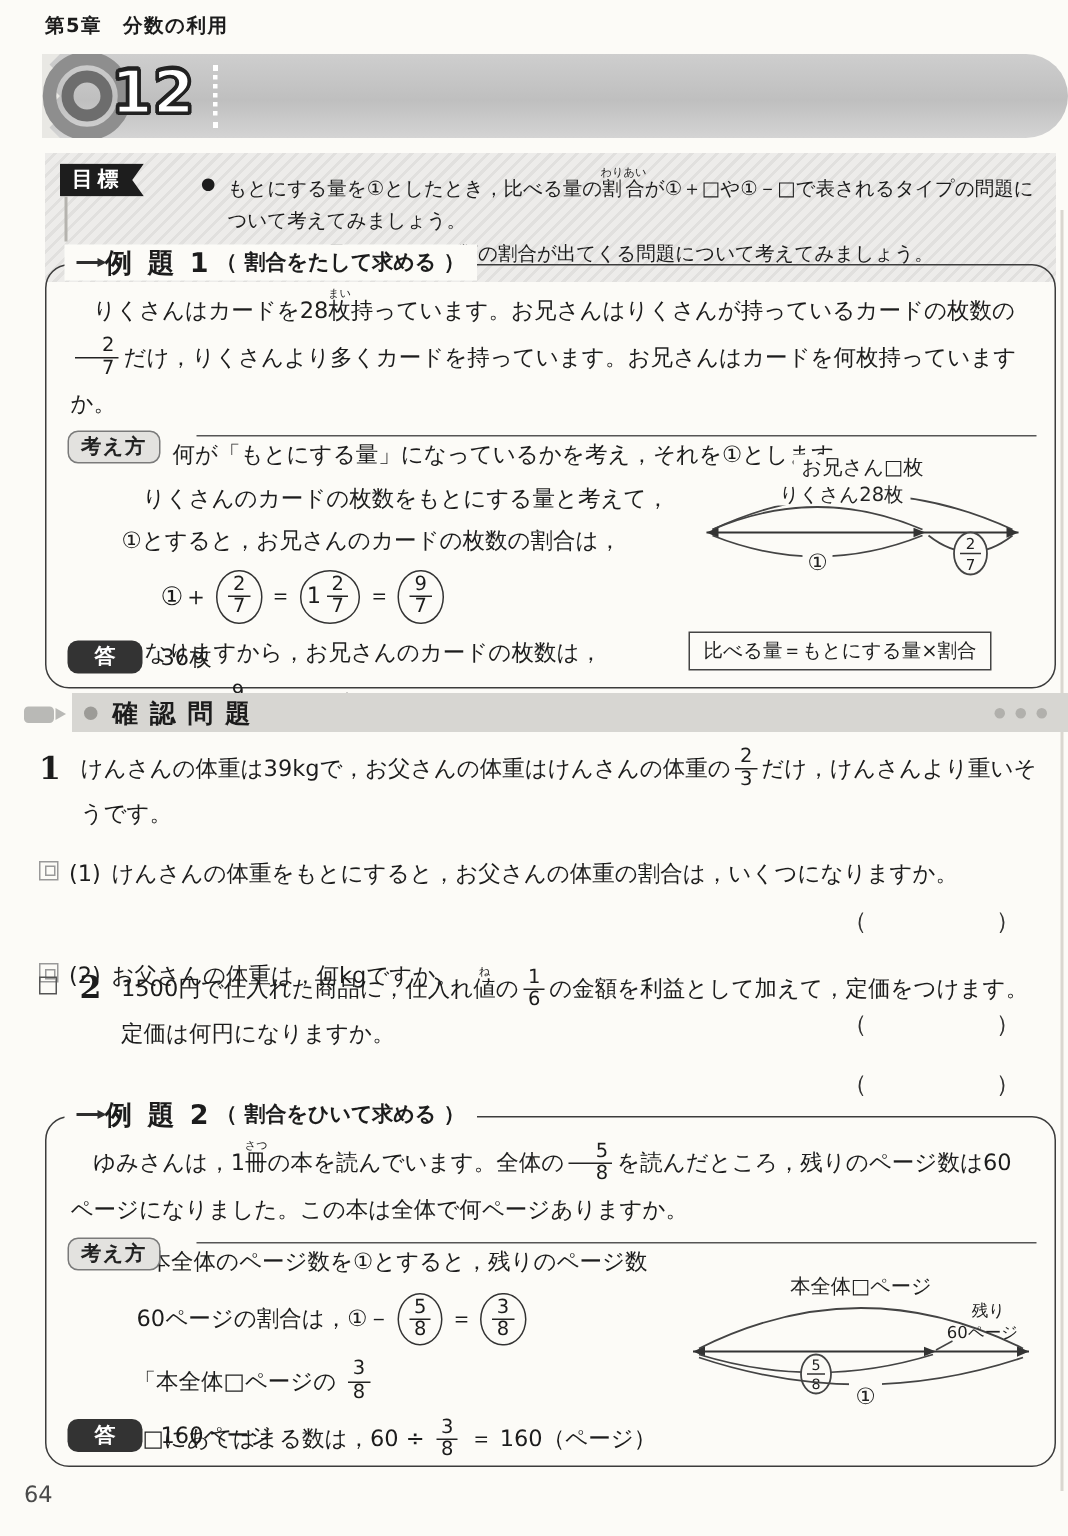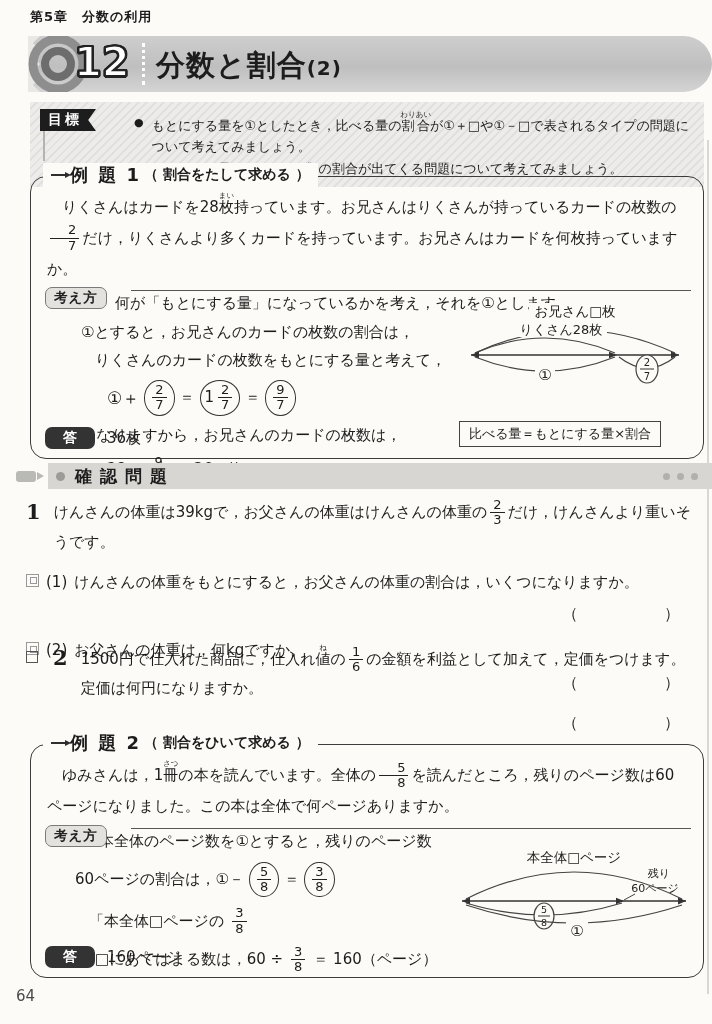--- a/index.html
+++ b/index.html
@@ -56,21 +56,21 @@
     border-radius:7px; font-size:13.5px; font-weight:bold; letter-spacing:1px; padding:1px 8px; color:#222; }
   .think-rule { position:absolute; left:100px; right:12px; top:0; border-top:1.2px solid #555; }
   .think-body { padding-top:2px; font-size:15px; }
   .tline { margin:5px 0; line-height:1.55; }
   .fl { display:flex; align-items:center; gap:5px; }
   #ex1 .in-a { margin-left:84px; margin-top:0; }
   #ex1 .in-b { margin-left:64px; }
   #ex1 .in-c { margin-left:50px; }
   #ex1 .in-d { margin-left:76px; margin-top:8px; margin-bottom:8px; }
   #ex2 .in-a { margin-left:68px; margin-top:0; }
-  #ex2 .in-b { margin-left:44px; margin-top:9px; }
+  #ex2 .in-b { margin-left:60px; margin-top:9px; }
   #ex2 .in-c { margin-left:58px; margin-top:9px; }
   #ex2 .in-d { margin-left:64px; margin-top:9px; }
 
   .frac { display:inline-flex; flex-direction:column; align-items:center; line-height:1.1;
     font-size:13px; vertical-align:middle; margin:0 3px; }
   .frac .den { border-top:1.2px solid #222; padding:0 3px; }
   .frac .num { padding:0 3px; }
   .circ { display:inline-flex; align-items:center; justify-content:center; border:1.3px solid #333;
     border-radius:50%; padding:2px 4px; }
   .circ .whole { font-size:15px; margin-right:1px; }
@@ -79,21 +79,21 @@
   .ans-row { position:absolute; bottom:9px; left:14px; display:flex; align-items:center; gap:12px; font-size:15px; }
   .badge-ans { background:#333; color:#fff; border-radius:7px; padding:2px 18px; font-size:14px; font-weight:bold; }
 
   .think-right { position:absolute; }
   #ex1 .think-right { right:12px; top:118px; width:232px; }
   #ex2 .think-right { right:6px; top:94px; width:245px; }
   .note-box { border:1.3px solid #444; padding:3px 9px; font-size:13px; margin-top:10px;
     background:#fcfbf7; width:max-content; }
 
   
-  .kakunin { position:absolute; top:462px; left:16px; width:696px; height:28px; display:flex; align-items:center; gap:4px; }
+  .kakunin { position:absolute; top:462px; left:16px; width:696px; height:28px; display:flex; gap:4px; }
   .pencil { display:flex; align-items:center; }
   .pencil-body { width:20px; height:11px; background:#b9b9b6; border-radius:3px; }
   .pencil-tip { width:0; height:0; border-left:7px solid #b9b9b6; border-top:4px solid transparent; border-bottom:4px solid transparent; margin-left:1px; }
   .k-bar { flex:1; height:26px; background:#d7d6d2; display:flex; align-items:center; padding-left:8px; gap:10px; }
   .k-dot { width:9px; height:9px; border-radius:50%; background:#9c9b97; }
   .k-label { font-weight:bold; font-size:17px; letter-spacing:8px; }
   .k-dots { margin-left:auto; margin-right:14px; display:flex; gap:7px; }
   .k-dots i { width:7px; height:7px; border-radius:50%; background:#b1b0ac; }
 
   
@@ -122,21 +122,20 @@
   <div class="chapter">第5章　分数の利用</div>
 
   <div class="banner">
     <svg class="banner-deco" width="70" height="56" viewBox="0 0 70 56">
       <path d="M0,0 L12,0 L5,7 L12,14 L5,21 L12,28 L5,35 L12,42 L5,49 L12,56 L0,56 Z" fill="#e9e8e4"></path>
       <circle cx="30" cy="28" r="25" fill="none" stroke="#8e8e8e" stroke-width="9"></circle>
       <circle cx="30" cy="28" r="13" fill="none" stroke="#6d6d6d" stroke-width="8"></circle>
     </svg>
     <div class="banner-num">12</div>
     <div class="banner-sep"></div>
-    <div class="banner-title"><span>分数と割合</span><span class="sub">(2)</span></div>
   </div>
 
   <div class="goals">
     <div class="goal-flag">目標</div>
     <div class="goal-pole"></div>
     <div class="goal-item">
       <span class="goal-bullet">●</span>
       <span><span>もとにする量を①としたとき，比べる量の</span><ruby><span>割合</span><rt>わりあい</rt></ruby><span>が①＋□や①－□で表されるタイプの問題について考えてみましょう。</span></span>
     </div>
     <div class="goal-item">
@@ -154,22 +153,22 @@
     <p class="ex-problem"><span>りくさんはカードを28</span><ruby><span>枚</span><rt>まい</rt></ruby><span>持っています。お兄さんはりくさんが持っているカードの枚数の</span><span class="frac">
           <span class="num">2</span>
           <span class="den">7</span>
         </span><span>だけ，りくさんより多くカードを持っています。お兄さんはカードを何枚持っていますか。</span></p>
 
     <div class="think">
       <span class="badge-think">考え方</span>
       <span class="think-rule"></span>
       <div class="think-body">
         <p class="tline in-a">何が「もとにする量」になっているかを考え，それを①とします。</p>
+        <p class="tline in-b">りくさんのカードの枚数をもとにする量と考えて，</p>
         <p class="tline in-c">①とすると，お兄さんのカードの枚数の割合は，</p>
-        <p class="tline in-b">りくさんのカードの枚数をもとにする量と考えて，</p>
         <div class="tline in-d fl">
           <span class="unit-one">①＋</span>
           <span class="circ">
               <span class="frac">
                 <span class="num">2</span>
                 <span class="den">7</span>
               </span>
             </span>
           <span>＝</span>
           <span class="circ">

